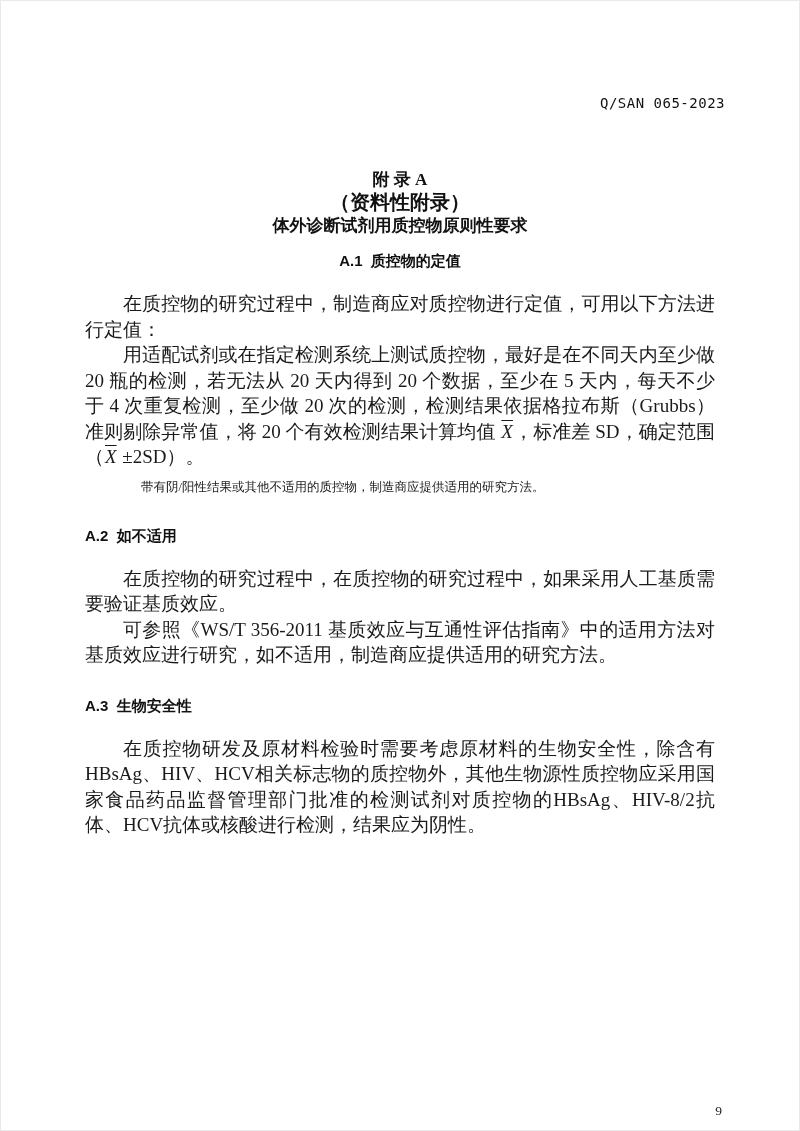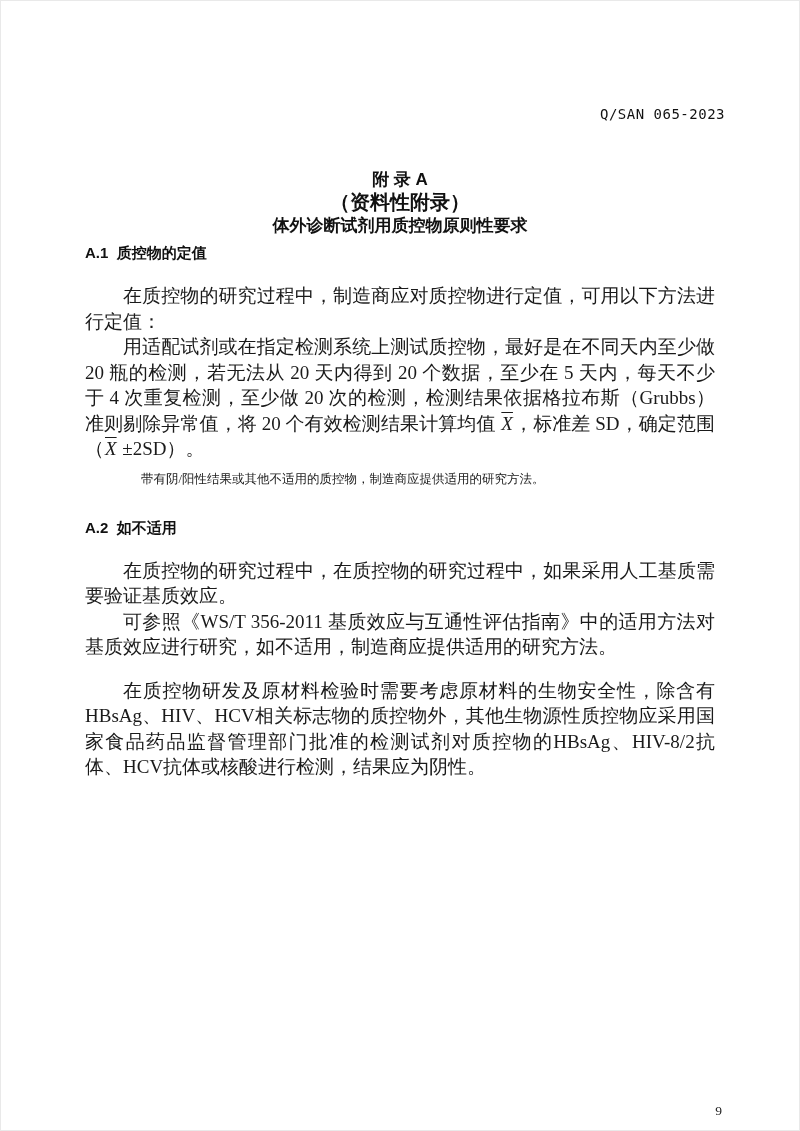--- a/index.html
+++ b/index.html
@@ -9,53 +9,53 @@
     height: 1131px;
     background: #ffffff;
     box-sizing: border-box;
     outline: 1px solid #e9e9e9;
     outline-offset: -1px;
     color: #1a1a1a;
     font-family: "Liberation Serif", "DejaVu Serif", serif;
   }
   .doc-code {
     position: absolute;
-    top: 106px;
+    top: 95px;
     right: 75px;
     font-family: "DejaVu Sans Mono", "Liberation Mono", monospace;
     font-size: 14px;
     letter-spacing: 0.5px;
     color: #111;
   }
   .content {
     position: absolute;
     top: 168px;
     left: 85px;
     width: 630px;
   }
   .title-block { text-align: center; }
   .title-line {
-    font-family: Liberation Sans, sans-serif;
+    font-family: Liberation Serif, serif;
     font-weight: bold;
     font-size: 17px;
     line-height: 23px;
     white-space: pre;
     color: #111;
   }
   .title-line.sub { font-size: 20px; }
   .sec-heading {
     font-family: "Liberation Sans", "DejaVu Sans", sans-serif;
     font-weight: bold;
     font-size: 15px;
     line-height: 24px;
     white-space: pre;
     color: #111;
     margin-top: 26px;
   }
-  .sec-heading.first { margin-top: 4px; }
+  .sec-heading.first { margin-top: 12px; text-align: center; }
   .body-text {
     font-size: 19px;
     line-height: 25.5px;
     text-align: justify;
     color: #1a1a1a;
   }
   .para { text-indent: 2em; margin: 0; }
   .para-group { margin-top: 18px; }
   .xbar {
     font-family: "Liberation Serif", "DejaVu Serif", serif;
@@ -107,20 +107,21 @@
       <div class="note-line2">带有阴/阳性结果或其他不适用的质控物，制造商应提供适用的研究方法。</div>
     </div>
 
     <div class="sec-heading">A.2  如不适用</div>
 
     <div class="body-text para-group">
       <p class="para">在质控物的研究过程中，在质控物的研究过程中，如果采用人工基质需要验证基质效应。</p>
       <p class="para">可参照《WS/T 356-2011 基质效应与互通性评估指南》中的适用方法对基质效应进行研究，如不适用，制造商应提供适用的研究方法。</p>
     </div>
 
+    <div class="sec-heading">A.3  生物安全性</div>
 
     <div class="body-text para-group">
       <p class="para">在质控物研发及原材料检验时需要考虑原材料的生物安全性，除含有HBsAg、HIV、HCV相关标志物的质控物外，其他生物源性质控物应采用国家食品药品监督管理部门批准的检测试剂对质控物的HBsAg、HIV-8/2抗体、HCV抗体或核酸进行检测，结果应为阴性。</p>
     </div>
 
   </div>
 
   <div class="page-number">9</div>
 
 </div>

